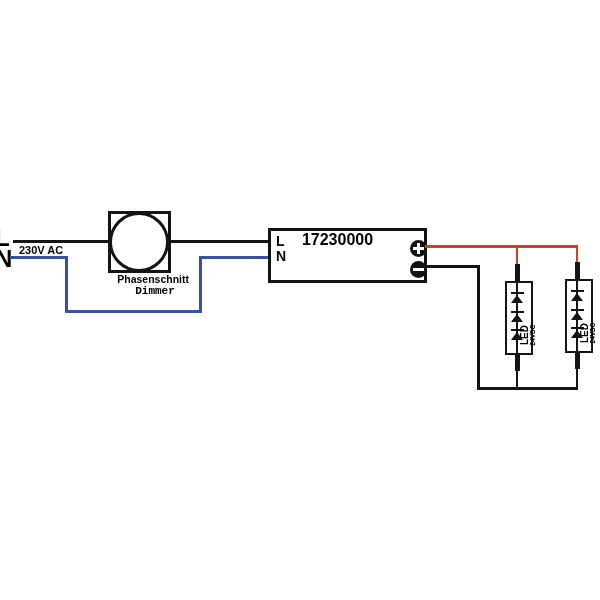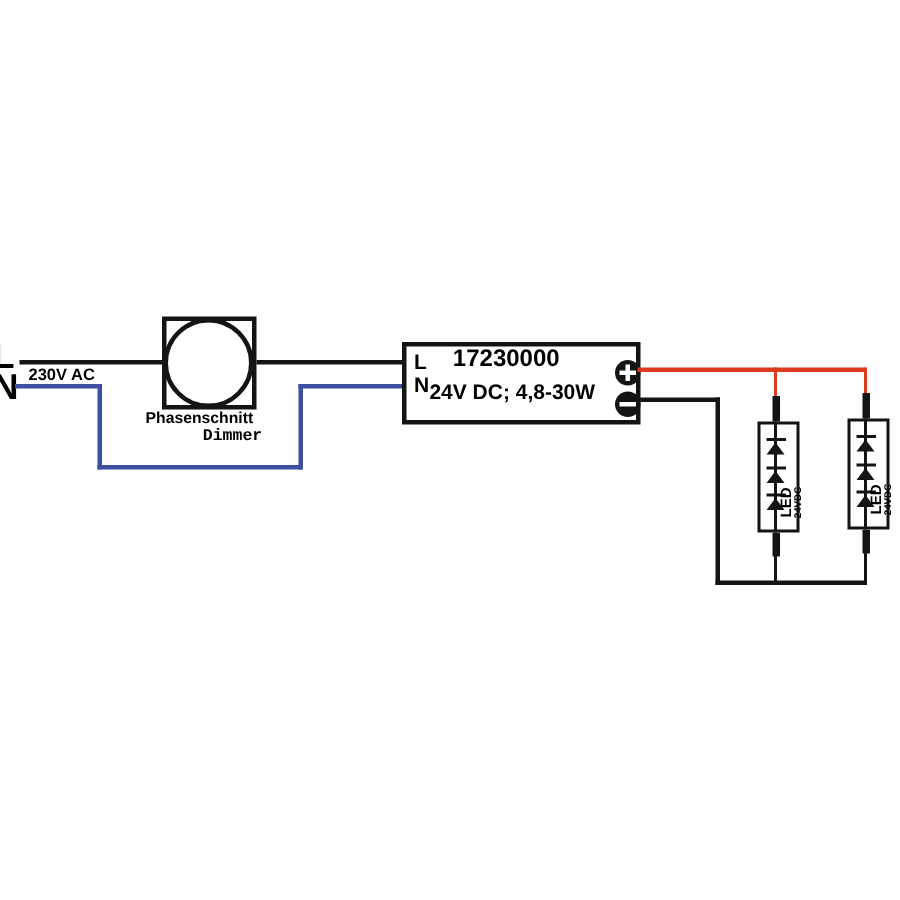--- a/index.html
+++ b/index.html
@@ -53,21 +53,21 @@
   .diode{position:absolute;left:0;top:0;width:0;height:0;}
   .diode .bar{position:absolute;left:13.5px;top:0;width:13px;height:2.5px;background:var(--wire_black);}
   .diode .tri{position:absolute;left:13.5px;top:3px;width:0;height:0;
     border-left:6.5px solid transparent;border-right:6.5px solid transparent;
     border-bottom:8px solid var(--wire_black);}
   .led-name{position:absolute;left:12.5px;top:65px;width:30px;height:12px;
     transform:rotate(-90deg);font-weight:bold;font-size:10px;text-align:center;line-height:12px;}
   .led-volt{position:absolute;left:20.5px;top:67px;width:30px;height:8px;
     transform:rotate(-90deg);font-weight:bold;font-size:6.5px;text-align:center;line-height:8px;}
 
-  .dim-l1{font-size:10.5px;left:97px;top:274px;width:92px;text-align:left;}
+  .dim-l1{font-size:10.5px;left:97px;top:274px;width:92px;text-align:right;}
   .dim-l2{font-size:11px;left:109px;top:286px;width:92px;text-align:center;font-family:Liberation Mono, monospace;}
 </style>
 </head>
 <body>
 
 <div id="stage">
 
   <div class="lbl mains-l" style="left:-5px;top:226px;">L</div>
   <div class="lbl mains-n" style="left:-5px;top:247px;">N</div>
   <div class="lbl mains-v" style="left:19px;top:245px;">230V AC</div>
@@ -82,21 +82,20 @@
 
   <div class="dimmer-box"></div>
   <div class="dimmer-knob"></div>
   <div class="lbl dim-l1">Phasenschnitt</div>
   <div class="lbl dim-l2">Dimmer</div>
 
   <div class="psu-box">
     <div class="lbl psu-l">L</div>
     <div class="lbl psu-n">N</div>
     <div class="lbl psu-model">17230000</div>
-    <div class="lbl psu-spec">24V DC; 4,8-30W</div>
     <div class="term plus">
         <span class="hbar"></span>
         <span class="vbar"></span>
       </div>
     <div class="term minus">
         <span class="hbar"></span>
       </div>
   </div>
 
   <div class="wire red" style="left:425px;top:245px;width:152px;height:2.5px;"></div>

